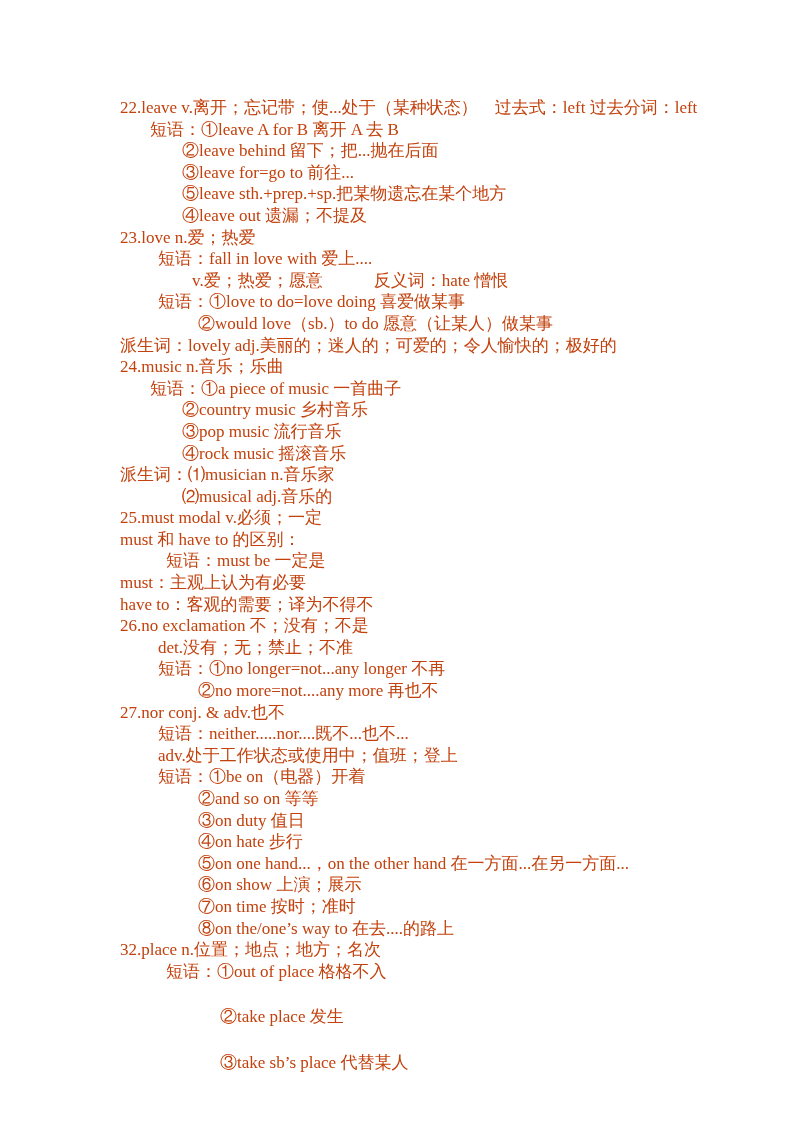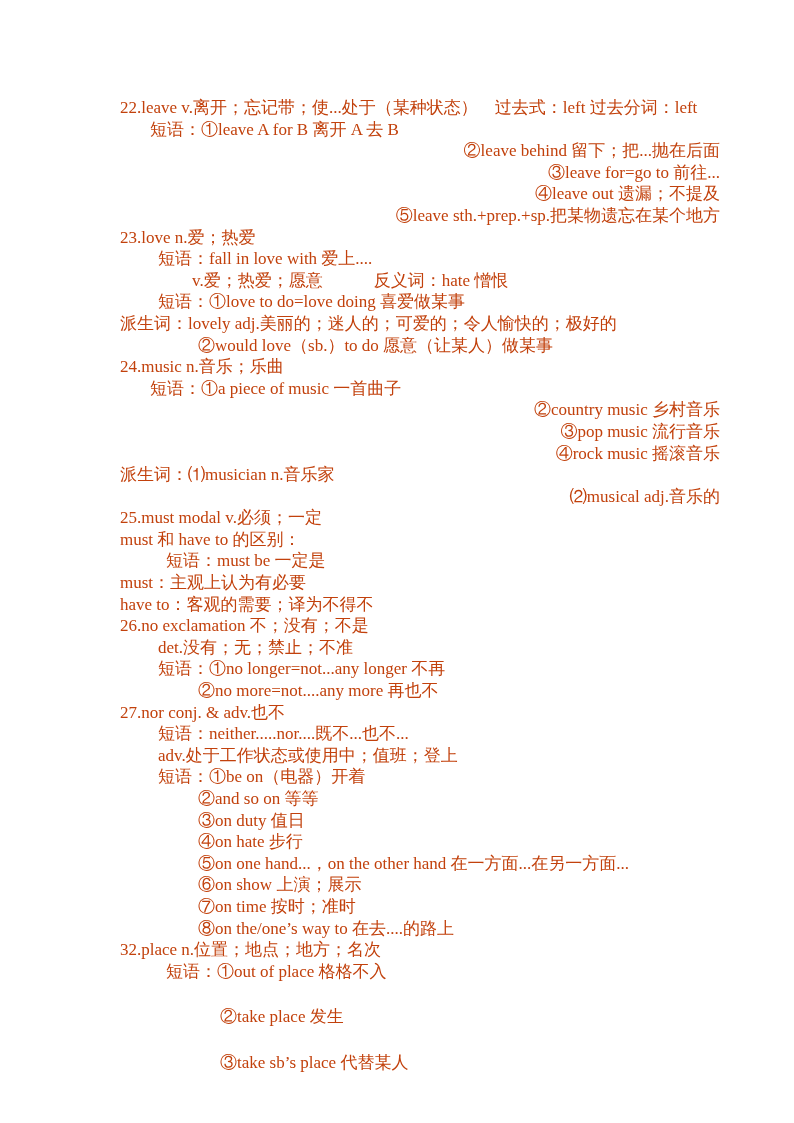--- a/index.html
+++ b/index.html
@@ -36,45 +36,45 @@
     line-height: 21.6px;
     white-space: pre;
     letter-spacing: 0px;
     color: #c2410c;
   }
   
   .ind-0  { padding-left: 0px; }
   .ind-1  { padding-left: 30px; }
   .ind-2  { padding-left: 38px; }
   .ind-3  { padding-left: 46px; }
-  .ind-4  { padding-left: 62px; text-align: right; }
+  .ind-4  { padding-left: 62px; }
   .ind-5  { padding-left: 72px; }
   .ind-6  { padding-left: 78px; }
   .ind-7  { padding-left: 100px; margin-top: 24px; }
 </style>
 </head>
 <body>
 
 <div id="page">
   <div id="notes">
       <div class="entry">
         <div class="line ind-0">22.leave v.离开；忘记带；使...处于（某种状态）　过去式：left 过去分词：left</div>
         <div class="line ind-1">短语：①leave A for B 离开 A 去 B</div>
         <div class="line ind-4">②leave behind 留下；把...抛在后面</div>
         <div class="line ind-4">③leave for=go to 前往...</div>
+        <div class="line ind-4">⑤leave sth.+prep.+sp.把某物遗忘在某个地方</div>
         <div class="line ind-4">④leave out 遗漏；不提及</div>
-        <div class="line ind-4">⑤leave sth.+prep.+sp.把某物遗忘在某个地方</div>
       </div>
       <div class="entry">
         <div class="line ind-0">23.love n.爱；热爱</div>
         <div class="line ind-2">短语：fall in love with 爱上....</div>
         <div class="line ind-5">v.爱；热爱；愿意　　　反义词：hate 憎恨</div>
         <div class="line ind-2">短语：①love to do=love doing 喜爱做某事</div>
+        <div class="line ind-6">②would love（sb.）to do 愿意（让某人）做某事</div>
         <div class="line ind-0">派生词：lovely adj.美丽的；迷人的；可爱的；令人愉快的；极好的</div>
-        <div class="line ind-6">②would love（sb.）to do 愿意（让某人）做某事</div>
       </div>
       <div class="entry">
         <div class="line ind-0">24.music n.音乐；乐曲</div>
         <div class="line ind-1">短语：①a piece of music 一首曲子</div>
         <div class="line ind-4">②country music 乡村音乐</div>
         <div class="line ind-4">③pop music 流行音乐</div>
         <div class="line ind-4">④rock music 摇滚音乐</div>
         <div class="line ind-0">派生词：⑴musician n.音乐家</div>
         <div class="line ind-4">⑵musical adj.音乐的</div>
       </div>

